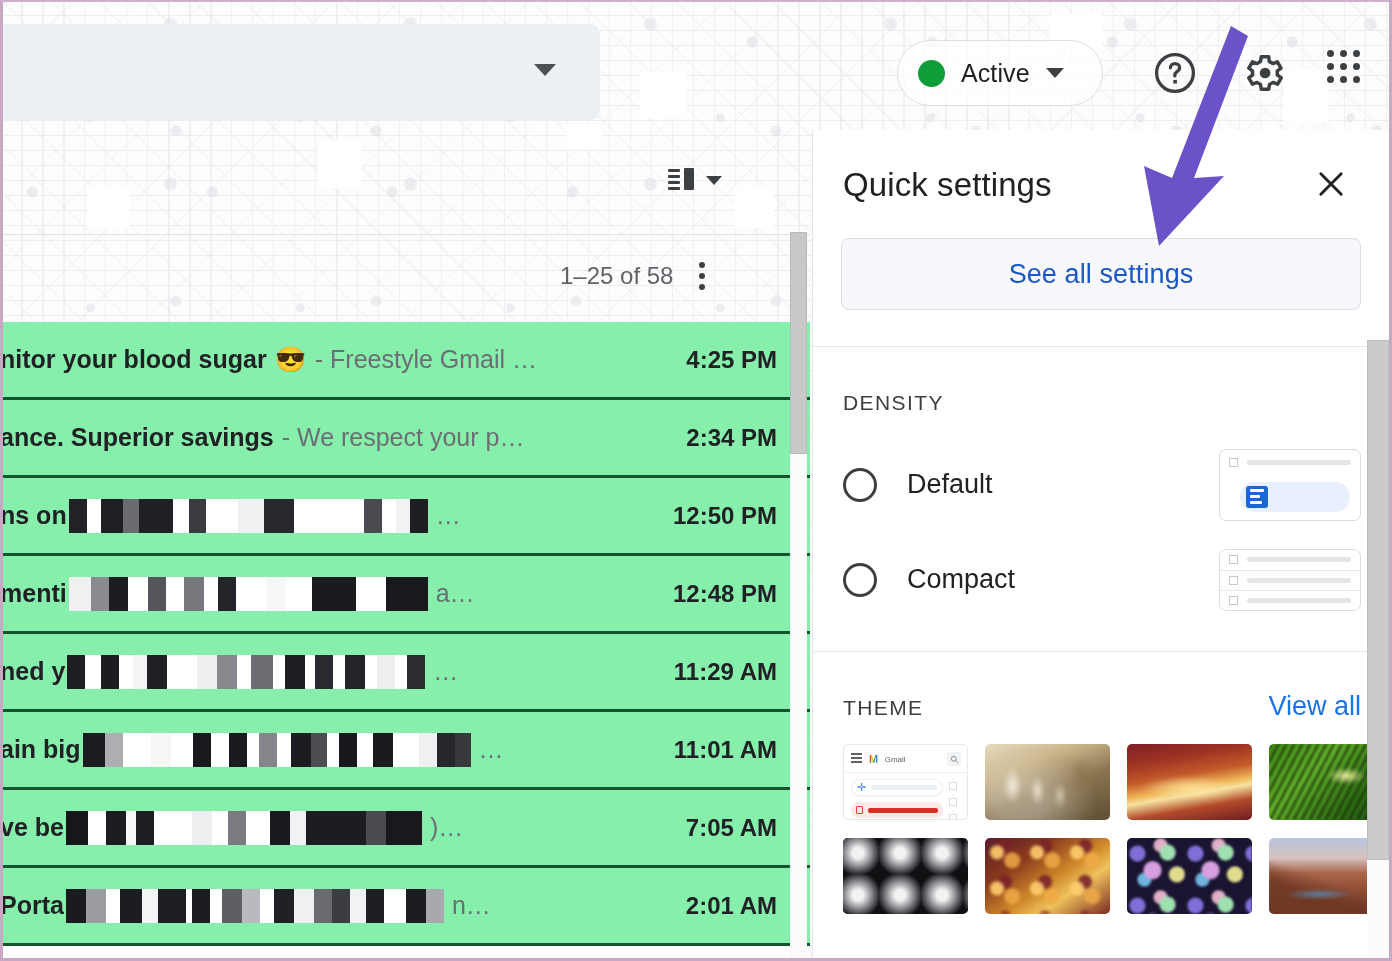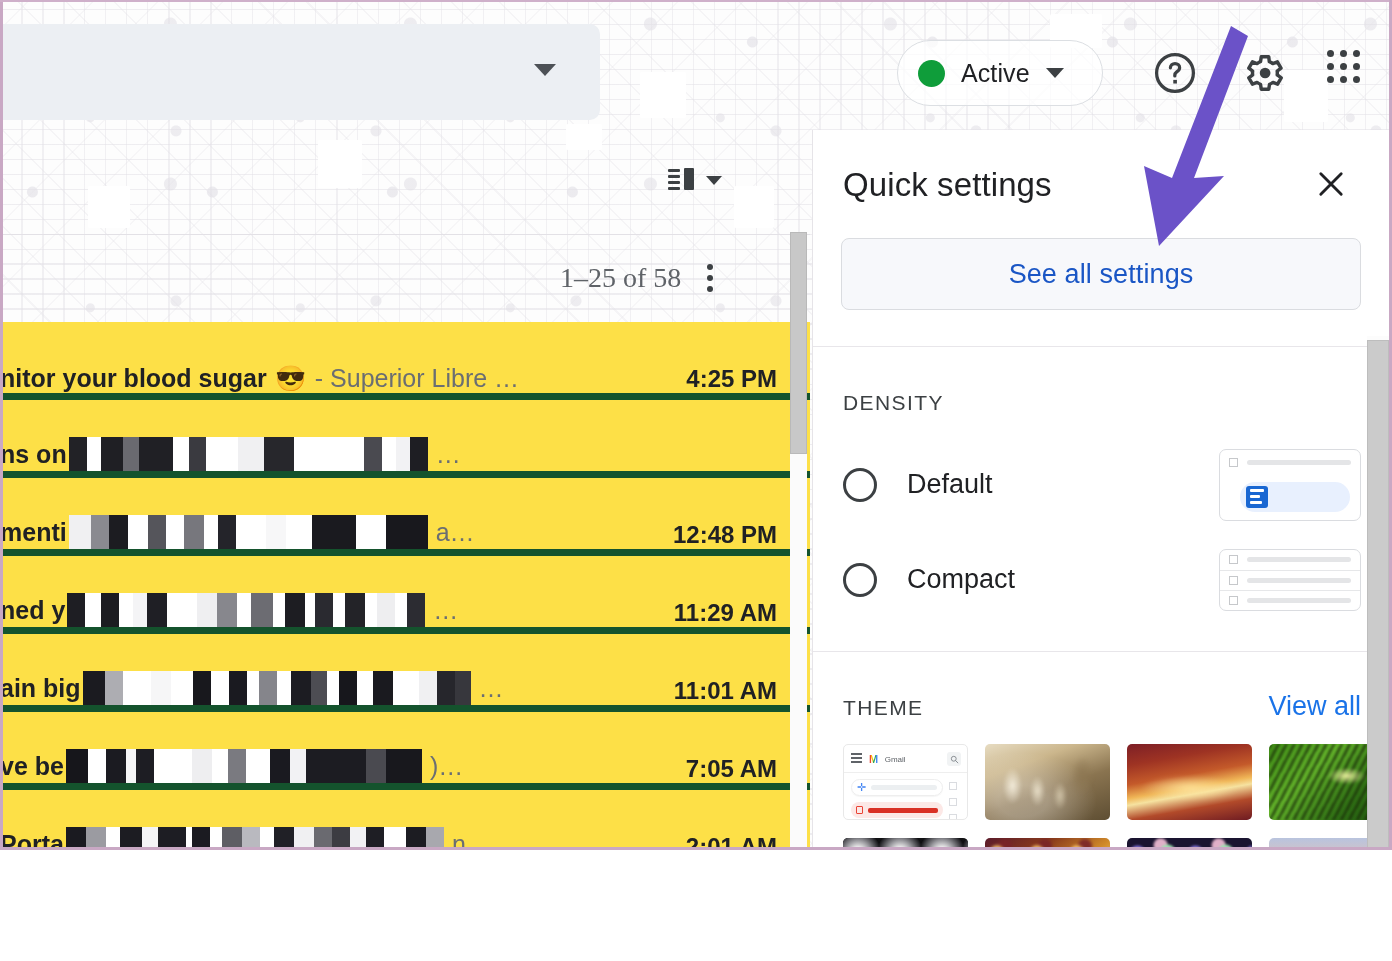--- a/index.html
+++ b/index.html
@@ -5,21 +5,21 @@
   * { box-sizing: border-box; margin: 0; padding: 0; }
   html, body {
     width: 1392px; height: 961px;
     font-family: "Liberation Sans", sans-serif;
     background: #ffffff;
     overflow: hidden;
   }
 
   #root {
     position: relative;
-    width: 1392px; height: 850px;
+    width: 1392px; height: 961px;
     background: #fbfbfc;
     overflow: hidden;
     padding-left: 22px;
   }
 
   
   .circuit {
     position: absolute; inset: 0;
     background-color: #fdfdfd;
     background-image:
@@ -92,31 +92,31 @@
   .list-glyph { position: relative; width: 26px; height: 24px; }
   .list-glyph .bar { position:absolute; left:0; width: 12px; height: 3px; background:#3c4043; border-radius:1px; }
   .list-glyph .bar:nth-child(1){ top:1px; } .list-glyph .bar:nth-child(2){ top:7px; }
   .list-glyph .bar:nth-child(3){ top:13px; } .list-glyph .bar:nth-child(4){ top:19px; }
   .list-glyph .block { position:absolute; right:0; top:0; width:10px; height:22px; background:#3c4043; border-radius:1px; }
   .toggle-caret { width:0;height:0;border-left:8px solid transparent;border-right:8px solid transparent;border-top:9px solid #3c4043; }
 
   .rule-top { position: absolute; left: 0; right: 582px; top: 234px; height: 1px; background: #e3e1e6; }
 
   .pager { position: absolute; left: 560px; top: 262px; display: flex; align-items: center; gap: 26px; }
-  .pager-text { font-size: 28px; color: #5f6368; white-space: nowrap; font-family: Liberation Serif, serif; }
+  .pager-text { font-size: 24px; color: #5f6368; white-space: nowrap; }
   .kebab { display:flex; flex-direction:column; gap:5px; cursor:pointer; }
   .kebab i { display:block; width:6px; height:6px; border-radius:50%; background:#3c4043; }
 
   
   .mail-list { position: absolute; left: 0; top: 322px; width: 810px; bottom: 0; background: #ffffff; }
   .mail-row {
     position: relative; height: 78px;
-    border-bottom: 7px solid #14532d;
-    display: flex; align-items: flex-end;
-    background: #fde047;
+    border-bottom: 3px solid #14532d;
+    display: flex; align-items: center;
+    background: #86efac;
   }
   .mail-row .subject {
     flex: 1 1 auto; min-width: 0;
     padding-left: 0;
     font-size: 25px; color: #202124;
     white-space: nowrap; overflow: hidden;
     display: flex; align-items: center;
   }
   .mail-row .subject .bold { font-weight: 700; }
   .mail-row .subject .snippet { color: #6b6e72; font-weight: 400; margin-left: 8px; }
@@ -337,23 +337,30 @@
         <i></i>
         <i></i>
       </span>
   </div>
 
   <div class="mail-list" id="mail-list">
       <div class="mail-row">
         <div class="subject">
           <span class="bold">nitor your blood sugar</span>
           <span style="margin-left: 9px;">😎</span>
-          <span class="snippet">- Superior Libre …</span>
+          <span class="snippet">- Freestyle Gmail …</span>
         </div>
         <div class="time">4:25 PM</div>
+      </div>
+      <div class="mail-row">
+        <div class="subject">
+          <span class="bold">ance. Superior savings</span>
+          <span class="snippet">- We respect your p…</span>
+        </div>
+        <div class="time">2:34 PM</div>
       </div>
       <div class="mail-row">
         <div class="subject">
           <span class="bold">ns on</span>
           <span class="redact">
             <span style="width: 18px; background: rgb(34, 34, 38);"></span>
             <span style="width: 14px; background: rgb(255, 255, 255);"></span>
             <span style="width: 22px; background: rgb(31, 31, 36);"></span>
             <span style="width: 16px; background: rgb(106, 106, 112);"></span>
             <span style="width: 34px; background: rgb(32, 32, 37);"></span>
@@ -363,20 +370,21 @@
             <span style="width: 26px; background: rgb(240, 240, 242);"></span>
             <span style="width: 30px; background: rgb(39, 39, 44);"></span>
             <span style="width: 70px; background: rgb(255, 255, 255);"></span>
             <span style="width: 18px; background: rgb(74, 74, 80);"></span>
             <span style="width: 14px; background: rgb(255, 255, 255);"></span>
             <span style="width: 14px; background: rgb(242, 242, 244);"></span>
             <span style="width: 18px; background: rgb(30, 30, 35);"></span>
           </span>
           <span class="snippet">…</span>
         </div>
+        <div class="time">12:50 PM</div>
       </div>
       <div class="mail-row">
         <div class="subject">
           <span class="bold">menti</span>
           <span class="redact">
             <span style="width: 22px; background: rgb(240, 240, 242);"></span>
             <span style="width: 18px; background: rgb(138, 138, 144);"></span>
             <span style="width: 19px; background: rgb(28, 28, 33);"></span>
             <span style="width: 20px; background: rgb(255, 255, 255);"></span>
             <span style="width: 18px; background: rgb(85, 85, 91);"></span>

